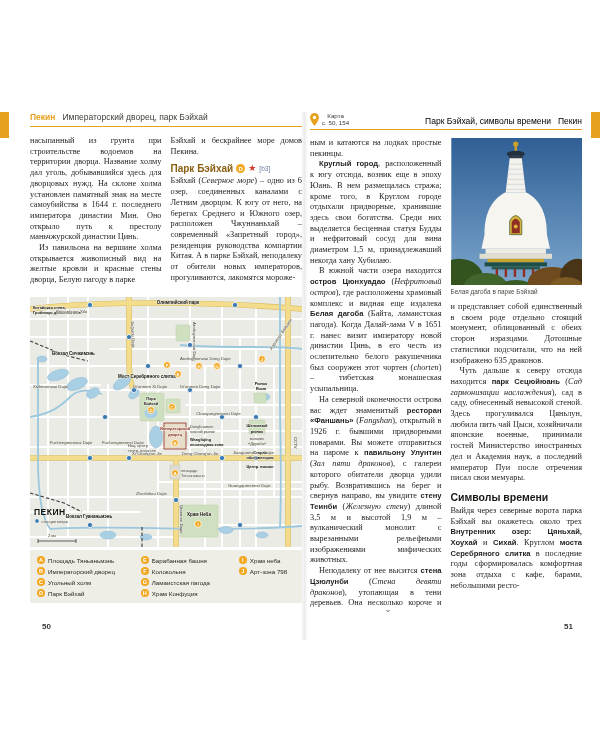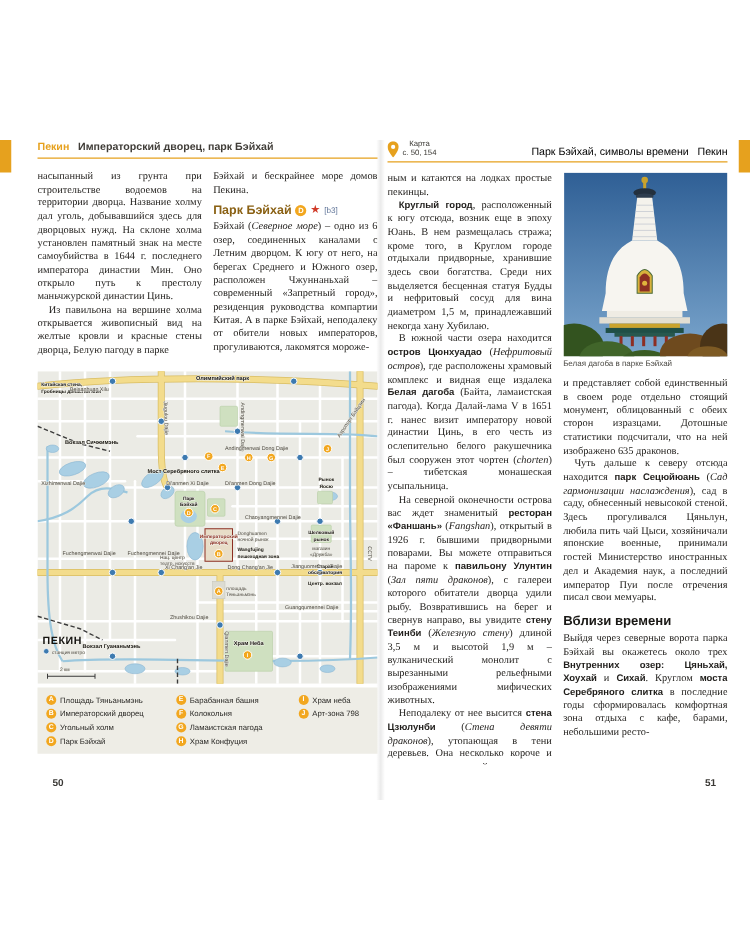--- a/index.html
+++ b/index.html
@@ -9,21 +9,21 @@
   .edge-tab.left{left:0;}
   .edge-tab.right{right:0;}
   .gutter{position:absolute;left:301px;top:112px;width:7px;height:528px;
           background:linear-gradient(to right,rgba(0,0,0,0),rgba(0,0,0,0.08),rgba(0,0,0,0));}
   .page{position:absolute;top:112px;}
   .page-l{left:30px;width:272px;}
   .page-r{left:310px;width:272px;}
   .phead{display:flex;align-items:baseline;gap:7px;border-bottom:1.2px solid #e6a11e;
          padding-bottom:4px;font-family:"Liberation Sans",sans-serif;font-size:8.5px;}
   .phead .city{color:#e6a11e;font-weight:700;}
-  .phead .ptitle{color:#403d38;font-weight:700;}
+  .phead .ptitle{color:#403d38;font-weight:400;}
   .phead-r{display:flex;justify-content:space-between;align-items:flex-end;
            border-bottom:1.2px solid #e6a11e;padding-bottom:3px;font-family:"Liberation Sans",sans-serif;text-align:center;}
   .maplink{display:flex;align-items:center;gap:3px;}
   .maplink .lines{font-size:6.2px;line-height:7px;color:#3a3833;}
   .phr-right{display:flex;align-items:baseline;gap:7px;font-size:8.5px;}
   .columns{display:flex;gap:9px;margin-top:9px;}
   .page-l .columns{height:157px;overflow:hidden;}
   .page-r .columns{height:474px;overflow:hidden;margin-top:8px;}
   .col{width:131.5px;flex:none;}
   p.para{margin:0;font-size:8.3px;line-height:10.7px;text-align:justify;color:#201e1b;}
@@ -439,21 +439,21 @@
               <ellipse cx="64" cy="152" rx="20" ry="11" fill="#3a5c24"></ellipse>
               <ellipse cx="100" cy="144" rx="24" ry="16" fill="#6e4a1e"></ellipse>
               <ellipse cx="126" cy="138" rx="18" ry="18" fill="#4a3417"></ellipse>
               <ellipse cx="114" cy="147" rx="16" ry="9" fill="#7d5a24"></ellipse>
             </g>
           </svg>
         </div>
         <div class="caption">Белая дагоба в парке Бэйхай</div>
         <p class="para"><span>и представляет собой единственный в своем роде отдельно стоящий монумент, облицованный с обеих сторон изразцами. Дотошные статистики подсчитали, что на ней изображено 635 драконов.</span></p>
         <p class="para ind"><span>Чуть дальше к северу отсюда находится </span><span class="sg-b">парк Сецюйюань</span><span> (</span><span class="sg-i">Сад гармонизации наслаждения</span><span>), сад в саду, обнесенный невысокой стеной. Здесь прогуливался Цяньлун, любила пить чай Цыси, хозяйничали японские военные, принимали гостей Министерство иностранных дел и Академия наук, а последний император Пуи после отречения писал свои мемуары.</span></p>
-        <div class="sect-head">Вблизи времени</div>
+        <div class="sect-head">Символы времени</div>
         <p class="para"><span>Выйдя через северные ворота парка Бэйхай вы окажетесь около трех </span><span class="sg-b">Внутренних озер: Цяньхай, Хоухай</span><span> и </span><span class="sg-b">Сихай</span><span>. Круглом </span><span class="sg-b">моста Серебряного слитка</span><span> в последние годы сформировалась комфортная зона отдыха с кафе, барами, небольшими ресто-</span></p>
       </div>
     </div>
   </div>
 
   <div class="pageno l">50</div>
   <div class="pageno r">51</div>
 </div>
 
 </body></html>

